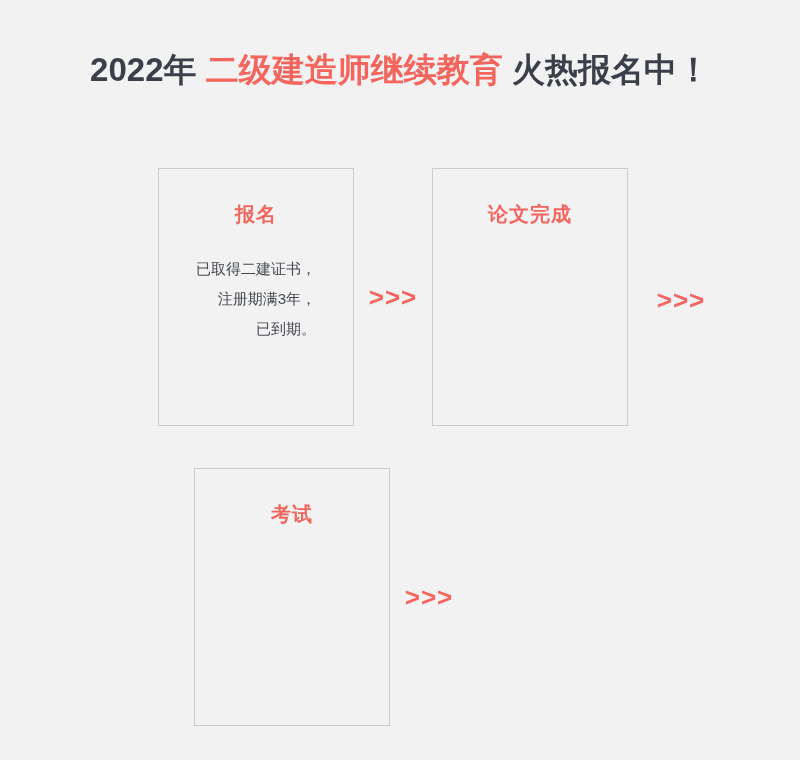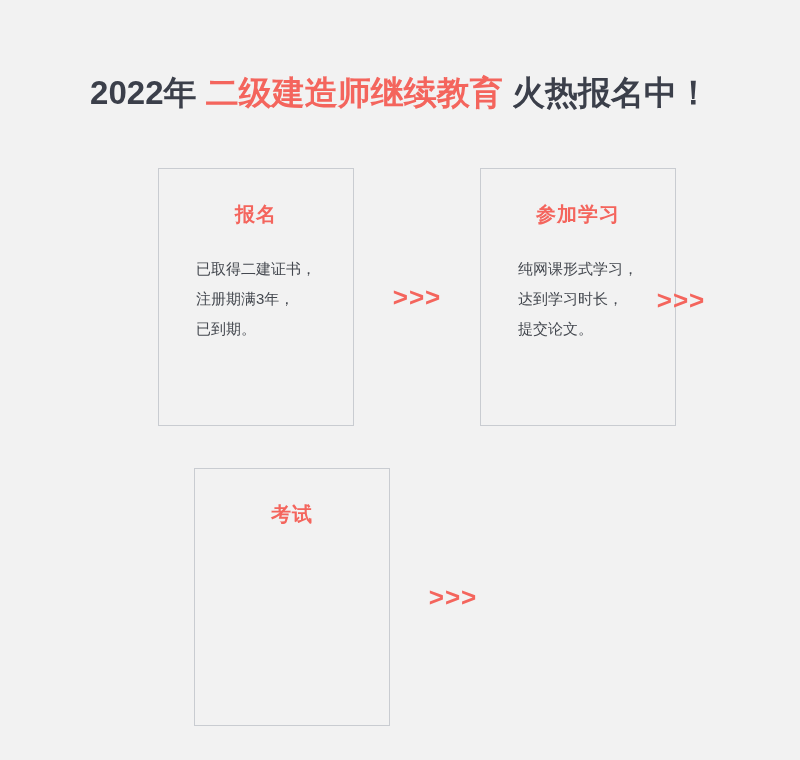--- a/index.html
+++ b/index.html
@@ -24,31 +24,29 @@
   .title {
     position: absolute;
     top: 48px;
     left: 0;
     width: 800px;
     text-align: center;
     font-size: 33px;
     font-weight: bold;
     letter-spacing: 0px;
     white-space: nowrap;
-    margin-top: 23px;
   }
   .title .dark  { color: #3b3f4a; }
   .title .accent { color: #f4655d; }
 
   
   .row {
     position: absolute;
     display: flex;
     align-items: center;
-    gap: 24px;
   }
   .row-1 { top: 168px; left: 158px; }
   .row-2 { top: 468px; left: 158px; padding-left: 36px; }
 
   .card {
     width: 196px;
     height: 258px;
     background: #f2f2f2;
     border: 1px solid #c9ccd1;
     display: flex;
@@ -60,21 +58,21 @@
     font-size: 20px;
     font-weight: bold;
     margin-top: 32px;
     letter-spacing: 1px;
   }
   .card-body {
     margin-top: 26px;
     color: #44484f;
     font-size: 15px;
     line-height: 30px;
-    text-align: left;
+    text-align: right;
     padding: 0 14px;
   }
   .card-body div { white-space: nowrap; }
 
   .arrow {
     width: 78px;
     text-align: center;
     color: #f4655d;
     font-size: 26px;
     font-weight: bold;
@@ -111,26 +109,21 @@
       <div class="card-body">
         <div>已取得二建证书，</div>
         <div>注册期满3年，</div>
         <div>已到期。</div>
       </div>
     </div>
 
     <div class="arrow">&gt;&gt;&gt;</div>
 
     <div class="card">
-      <div class="card-title">参加学习</div>
-      <div class="card-body">
-        <div>纯网课形式学习，</div>
-        <div>达到学习时长，</div>
-        <div>提交论文。</div>
-      </div>
+      <div class="card-title">论文完成</div>
     </div>
 
   </div>
 
   <div class="arrow-trailing arrow-r1-end">&gt;&gt;&gt;</div>
 
   <div class="row row-2">
 
     <div class="card">
       <div class="card-title">考试</div>

